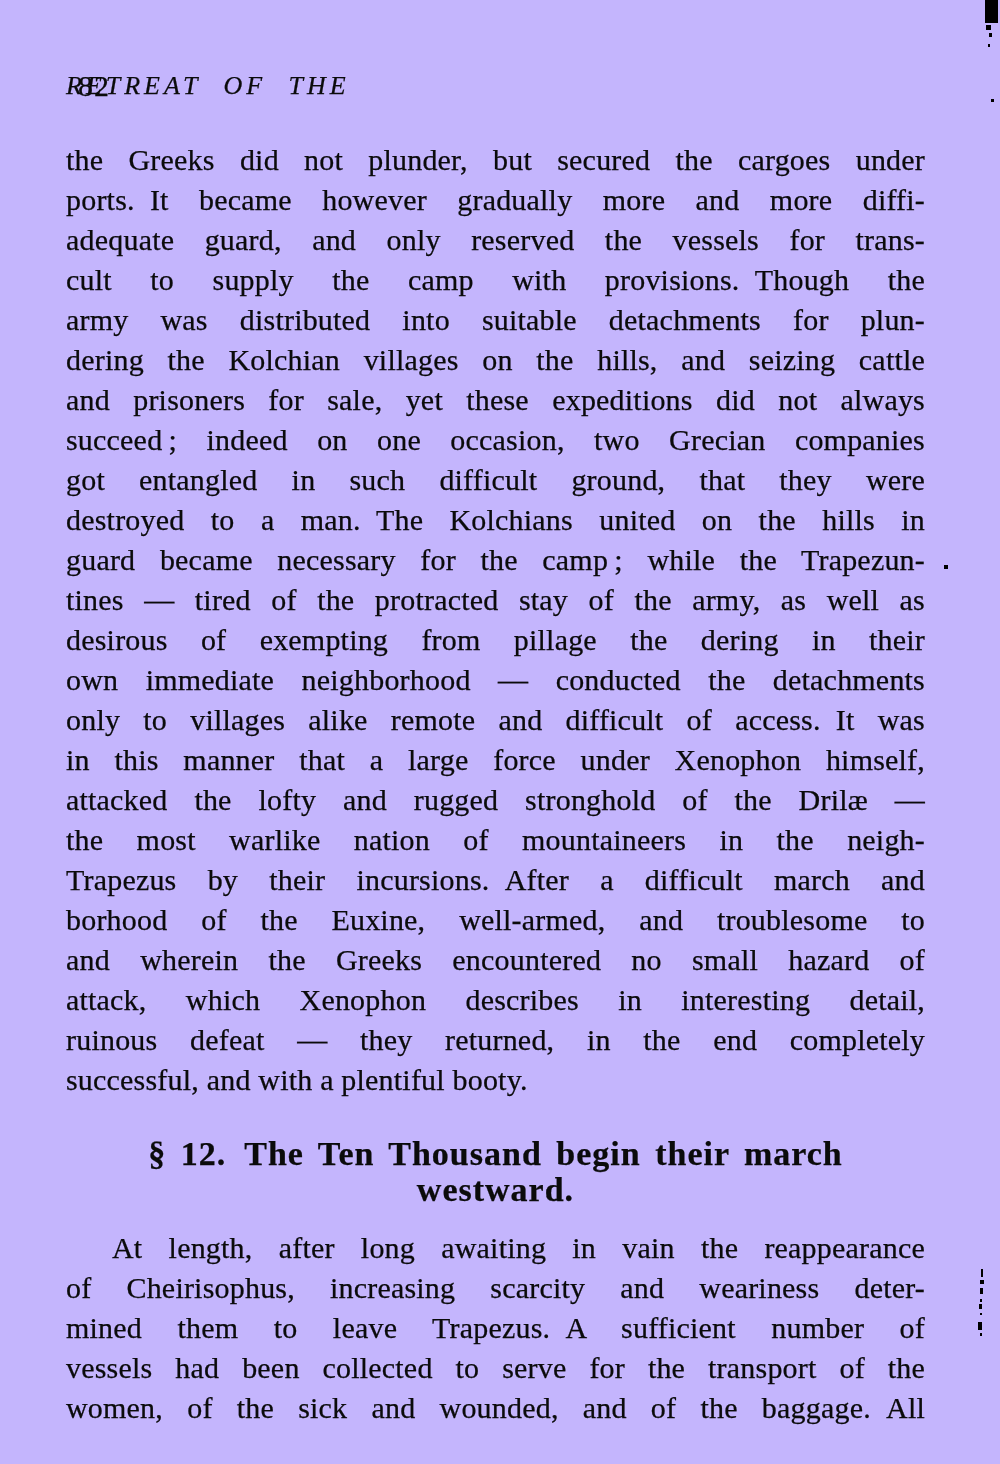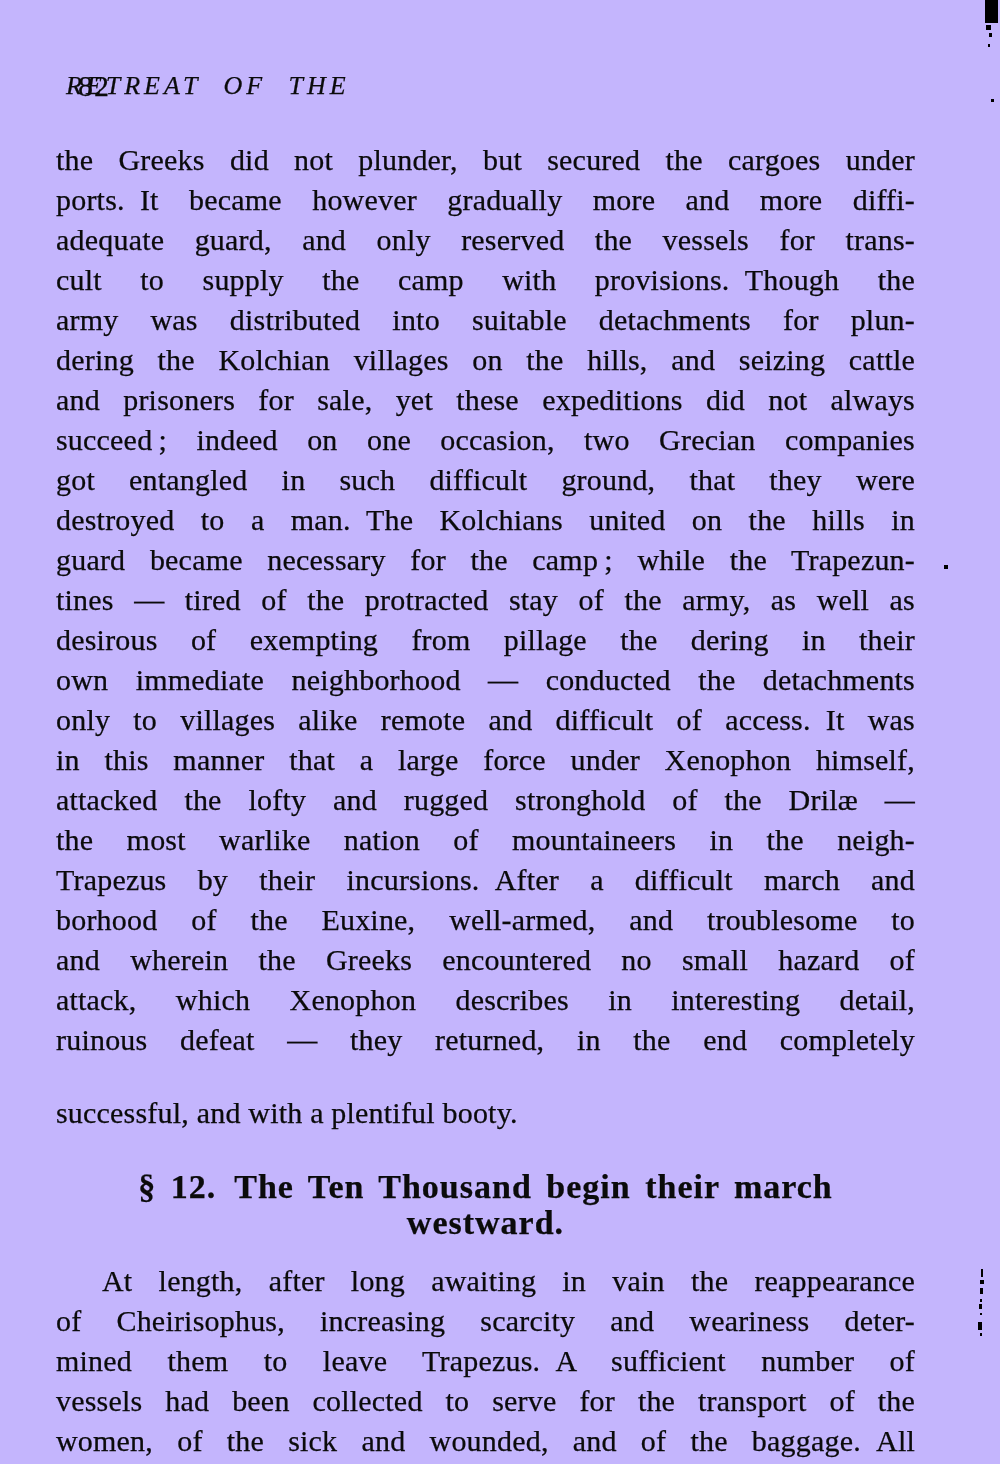--- a/index.html
+++ b/index.html
@@ -23,31 +23,31 @@
     letter-spacing:1px;
   }
   .running-head {
     display:block; text-align:left;
     font-style:italic;
     font-size:26px; line-height:32px;
     letter-spacing:4px; word-spacing:12px;
   }
   
   .text-block {
-    position:absolute; top:140px; left:56px; width:859px;
+    position:absolute; top:140px; left:66px; width:859px;
   }
   .paragraph { margin:0; padding:0; }
   .line {
     font-size:30px; line-height:40px;
     letter-spacing:0.2px;
     text-align:justify;
     text-align-last:justify;
     white-space:normal;
   }
-  .paragraph.last-line-short .line:last-child { text-align-last:left;margin-top:33px; }
+  .paragraph.last-line-short .line:last-child { text-align-last:left; }
   .paragraph.indent-first .line:first-child { text-indent:46px; }
   .section-heading {
     margin:36px 0 20px 0;
     font-size:34px; line-height:36px;
     font-weight:bold;
     text-align:center;
     letter-spacing:1px; word-spacing:5px;
   }
   
   .artifact { position:absolute; background:#000; }

